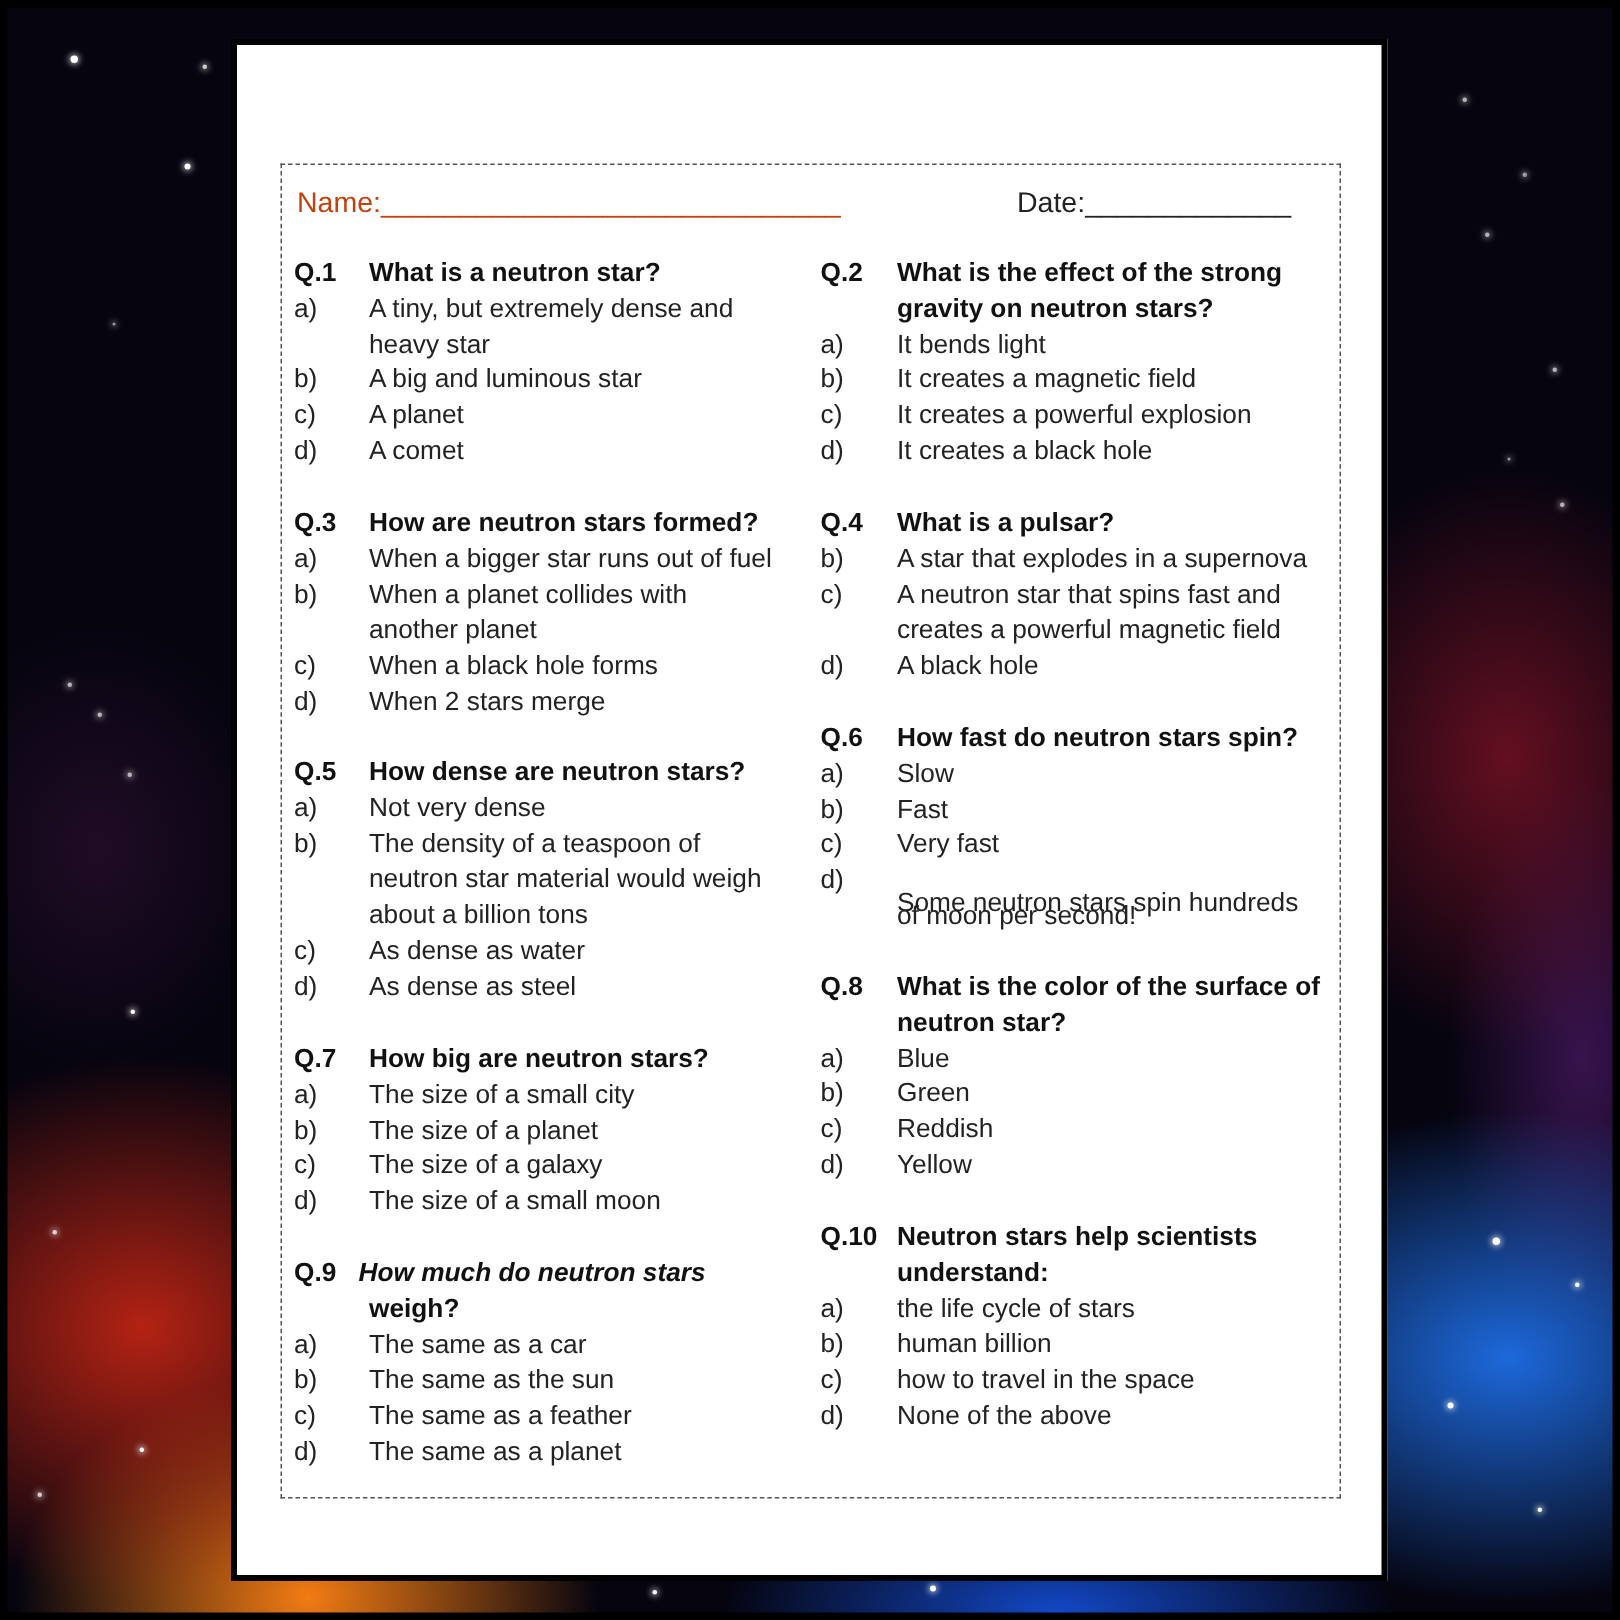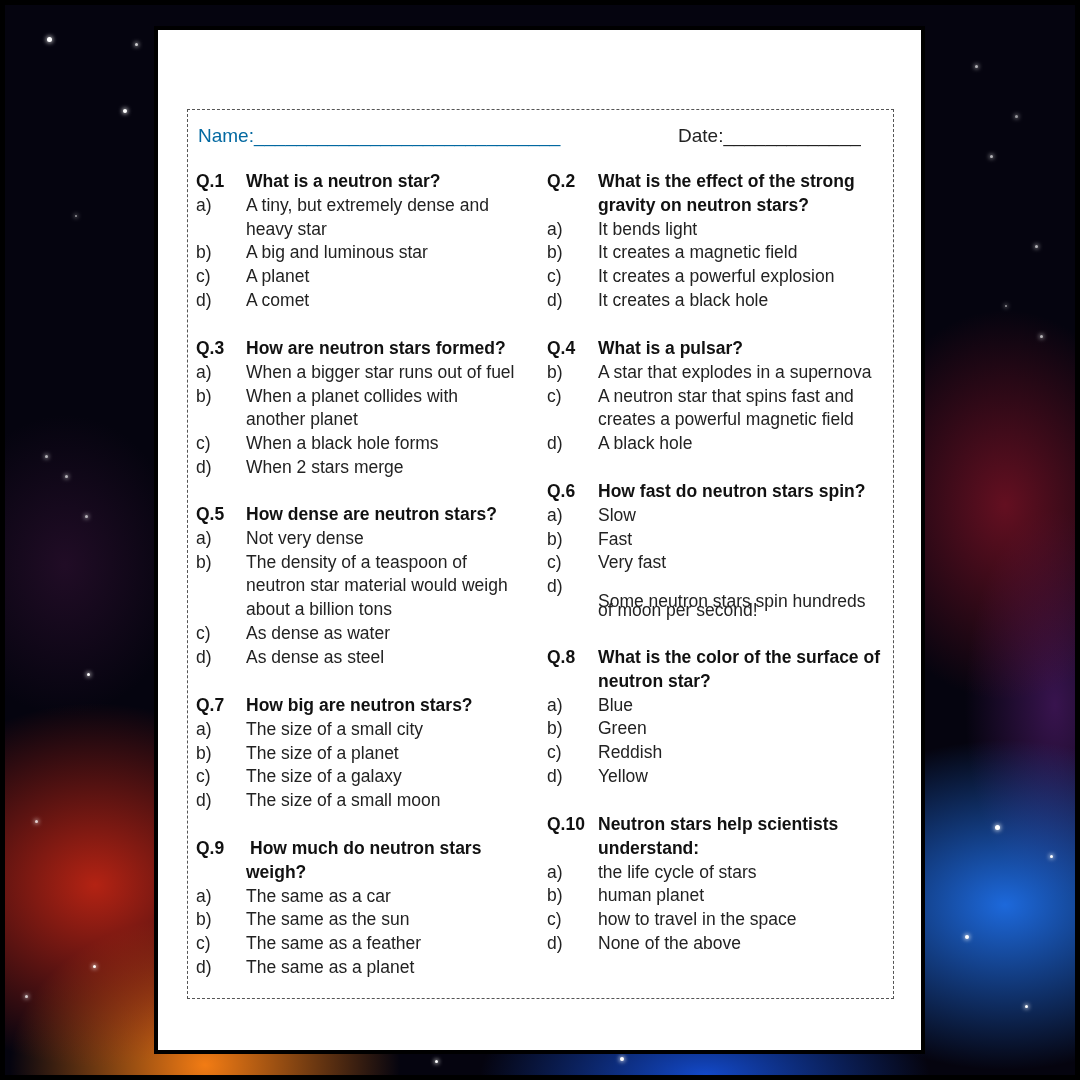--- a/index.html
+++ b/index.html
@@ -28,21 +28,21 @@
   .title {
     position: absolute; left: 0; right: 0; top: 48px; text-align: center;
     font-family: "DejaVu Serif", serif; font-style: italic;
     font-size: 36px; color: #111; letter-spacing: 0.5px;
   }
   .dash-box {
     position: absolute; left: 29px; top: 79px; width: 705px; height: 888px;
     border: 1.5px dashed #555;
   }
   .name-row {
-    position: absolute; top: 95px; left: 40px; font-size: 19px; color: #0369a1;
+    position: absolute; top: 95px; left: 40px; font-size: 19px; color: #c2410c;
     font-family: "Liberation Sans", sans-serif;
   }
   .date-row {
     position: absolute; top: 95px; left: 520px; font-size: 19px; color: #222;
   }
   .line {
     position: absolute; height: 24px; line-height: 24px; font-size: 17.5px; color: #222;
     white-space: nowrap;
   }
   .qlabel { font-weight: bold; color: #111; }
@@ -173,36 +173,36 @@
       <div class="line qtext" style="left: 440px; top: 638.75px;">neutron star?</div>
       <div class="line" style="left: 389px; top: 662.5px;">a)</div>
       <div class="line" style="left: 440px; top: 662.5px;">Blue</div>
       <div class="line" style="left: 389px; top: 686.25px;">b)</div>
       <div class="line" style="left: 440px; top: 686.25px;">Green</div>
       <div class="line" style="left: 389px; top: 710px;">c)</div>
       <div class="line" style="left: 440px; top: 710px;">Reddish</div>
       <div class="line" style="left: 389px; top: 733.75px;">d)</div>
       <div class="line" style="left: 440px; top: 733.75px;">Yellow</div>
       <div class="line qlabel" style="left: 38px; top: 806px;">Q.9</div>
-      <div class="line qtext" style="left: 92px; top: 806px;">How much do neutron stars</div>
+      <div class="line qtext" style="left: 81px; top: 806px; font-style: italic;">How much do neutron stars</div>
       <div class="line qtext" style="left: 88px; top: 829.75px;">weigh?</div>
       <div class="line" style="left: 38px; top: 853.5px;">a)</div>
       <div class="line" style="left: 88px; top: 853.5px;">The same as a car</div>
       <div class="line" style="left: 38px; top: 877.25px;">b)</div>
       <div class="line" style="left: 88px; top: 877.25px;">The same as the sun</div>
       <div class="line" style="left: 38px; top: 901px;">c)</div>
       <div class="line" style="left: 88px; top: 901px;">The same as a feather</div>
       <div class="line" style="left: 38px; top: 924.75px;">d)</div>
       <div class="line" style="left: 88px; top: 924.75px;">The same as a planet</div>
       <div class="line qlabel" style="left: 389px; top: 782px;">Q.10</div>
       <div class="line qtext" style="left: 440px; top: 782px;">Neutron stars help scientists</div>
       <div class="line qtext" style="left: 440px; top: 805.75px;">understand:</div>
       <div class="line" style="left: 389px; top: 829.5px;">a)</div>
       <div class="line" style="left: 440px; top: 829.5px;">the life cycle of stars</div>
       <div class="line" style="left: 389px; top: 853.25px;">b)</div>
-      <div class="line" style="left: 440px; top: 853.25px;">human planet</div>
+      <div class="line" style="left: 440px; top: 853.25px;">human billion</div>
       <div class="line" style="left: 389px; top: 877px;">c)</div>
       <div class="line" style="left: 440px; top: 877px;">how to travel in the space</div>
       <div class="line" style="left: 389px; top: 900.75px;">d)</div>
       <div class="line" style="left: 440px; top: 900.75px;">None of the above</div>
     </div>
 
 </div>
 
 </body></html>

